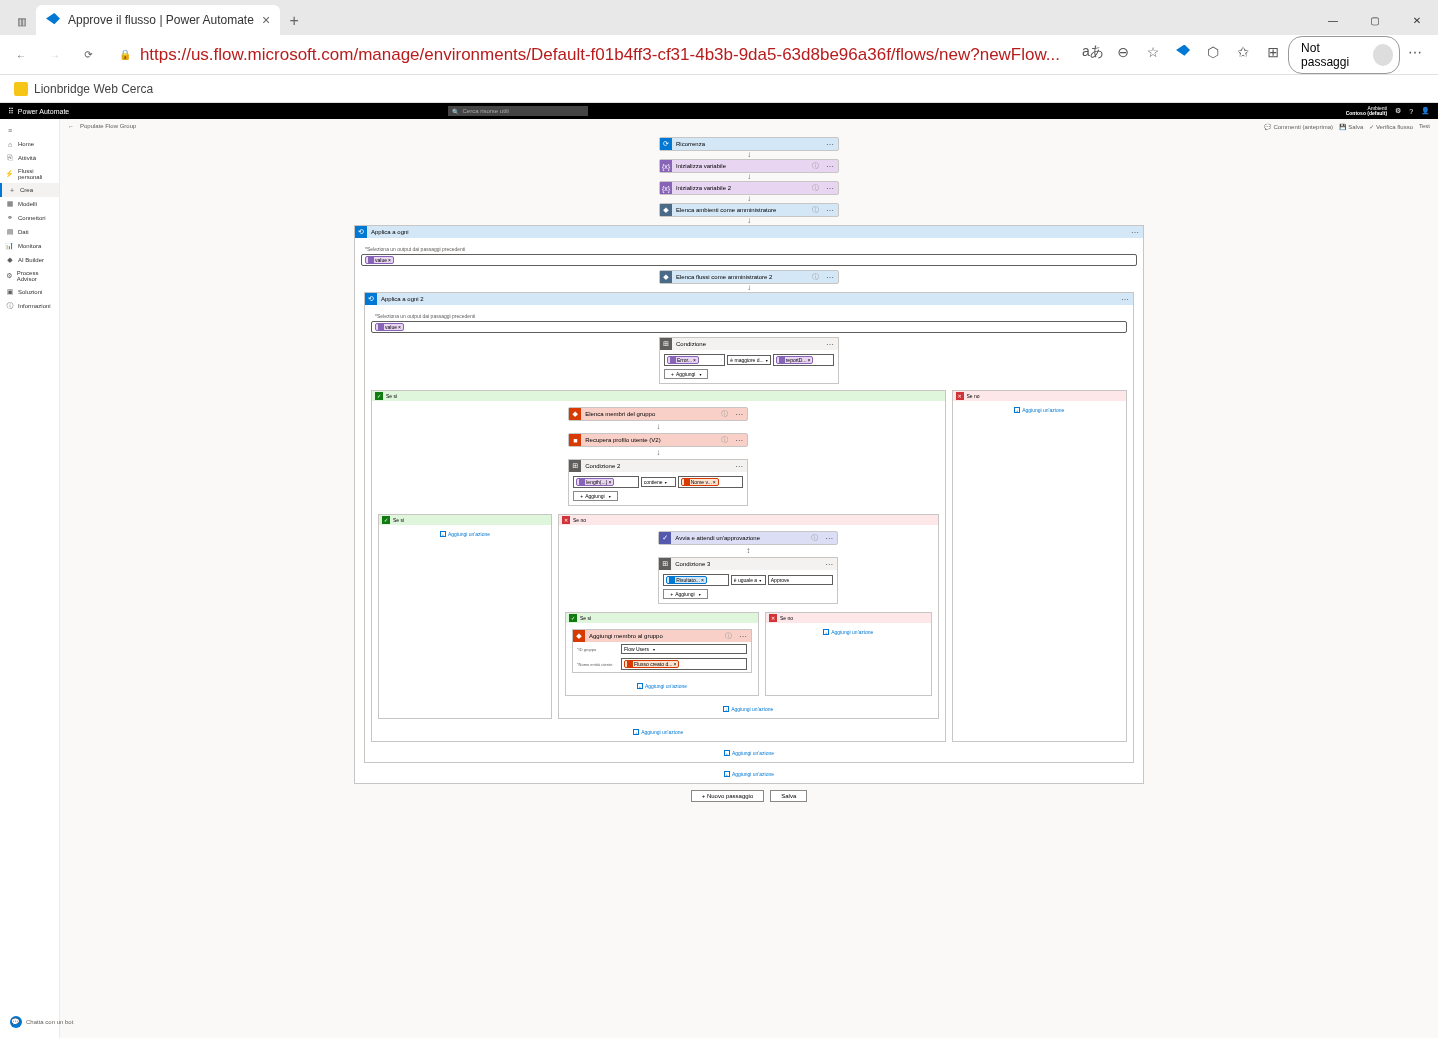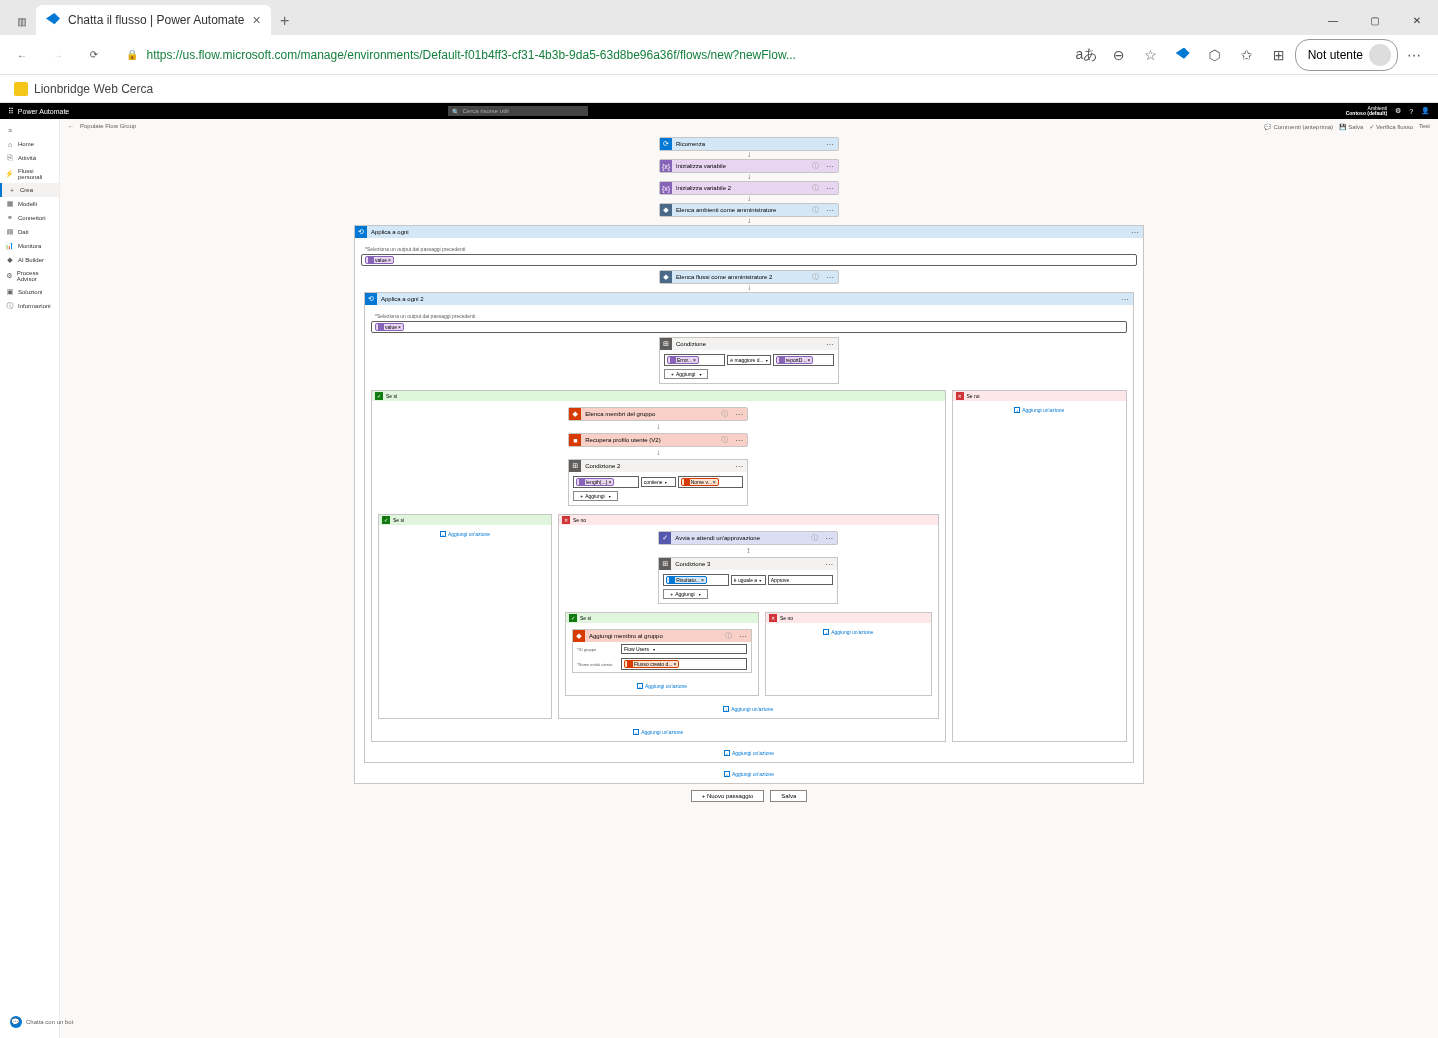--- a/index.html
+++ b/index.html
@@ -10,21 +10,21 @@
 .tab-icon{width:14px;height:14px;background:#0078d4;clip-path:polygon(0 40%,60% 0,100% 40%,60% 80%);display:inline-block}
 .tab-title{font-size:12px;color:#333}
 .tab-close{color:#666;font-size:14px}
 .newtab{width:28px;height:28px;display:flex;align-items:center;justify-content:center;color:#666;font-size:16px}
 .win-controls{margin-left:auto;display:flex}
 .win-btn{width:42px;height:30px;display:flex;align-items:center;justify-content:center;color:#333}
 .addrbar{height:40px;display:flex;align-items:center;padding:0 8px;gap:8px;border-bottom:1px solid #e0e0e0}
 .nav-btn{width:28px;height:28px;display:flex;align-items:center;justify-content:center;color:#555;border-radius:4px}
 .nav-btn.disabled{color:#ccc}
 .url-area{flex:1;display:flex;align-items:center;gap:8px;padding:4px 10px;border-radius:4px}
-.url-text{font-size:12px;color:#15803d;white-space:nowrap;overflow:hidden;text-overflow:ellipsis}
+.url-text{font-size:17px;color:#b91c1c;white-space:nowrap;overflow:hidden;text-overflow:ellipsis}
 .tool-icons{display:flex;gap:0}
 .tool-icon{width:32px;height:32px;display:flex;align-items:center;justify-content:center;color:#555;font-size:14px}
 .sync-btn{border:1px solid #999;border-radius:14px;padding:4px 6px 4px 12px;display:flex;align-items:center;gap:6px;font-size:12px}
 .sync-avatar{width:22px;height:22px;border-radius:50%;background:#ddd}
 .favbar{height:28px;display:flex;align-items:center;padding:0 14px;gap:6px;border-bottom:1px solid #e0e0e0}
 .fav-icon{width:14px;height:14px;background:#f5c518;border-radius:2px}
 .fav-text{font-size:12px;color:#444}
 .pa-header{height:16px;background:#000;color:#fff;display:flex;align-items:center;padding:0 8px;font-size:7px}
 .pa-logo{display:flex;align-items:center;gap:4px}
 .pa-waffle{font-size:8px}
@@ -97,21 +97,21 @@
 .chat-ic{width:12px;height:12px;border-radius:50%;background:#0078d4;color:#fff;display:flex;align-items:center;justify-content:center;font-size:7px}
 .dropdown-arrow::after{content:"▾";font-size:4px;margin-left:2px}
 </style>
 </head>
 <body>
 
 <div class="titlebar">
   <div class="tab-ctrl">▥</div>
   <div class="tab">
     <span class="tab-icon"></span>
-    <span class="tab-title">Chatta il flusso | Power Automate</span>
+    <span class="tab-title">Approve il flusso | Power Automate</span>
     <span class="tab-close">×</span>
   </div>
   <div class="newtab">+</div>
   <div class="win-controls">
     <div class="win-btn">—</div>
     <div class="win-btn">▢</div>
     <div class="win-btn">✕</div>
   </div>
 </div>
 
@@ -127,21 +127,21 @@
     <div class="tool-icon">aあ</div>
     <div class="tool-icon">⊖</div>
     <div class="tool-icon">☆</div>
     <div class="tool-icon">
         <span class="tab-icon"></span>
       </div>
     <div class="tool-icon">⬡</div>
     <div class="tool-icon">✩</div>
     <div class="tool-icon">⊞</div>
     <div class="sync-btn">
-      <span>Not utente</span>
+      <span>Not passaggi</span>
       <span class="sync-avatar"></span>
     </div>
     <div class="tool-icon">⋯</div>
   </div>
 </div>
 
 <div class="favbar">
   <span class="fav-icon"></span>
   <span class="fav-text">Lionbridge Web Cerca</span>
 </div>

